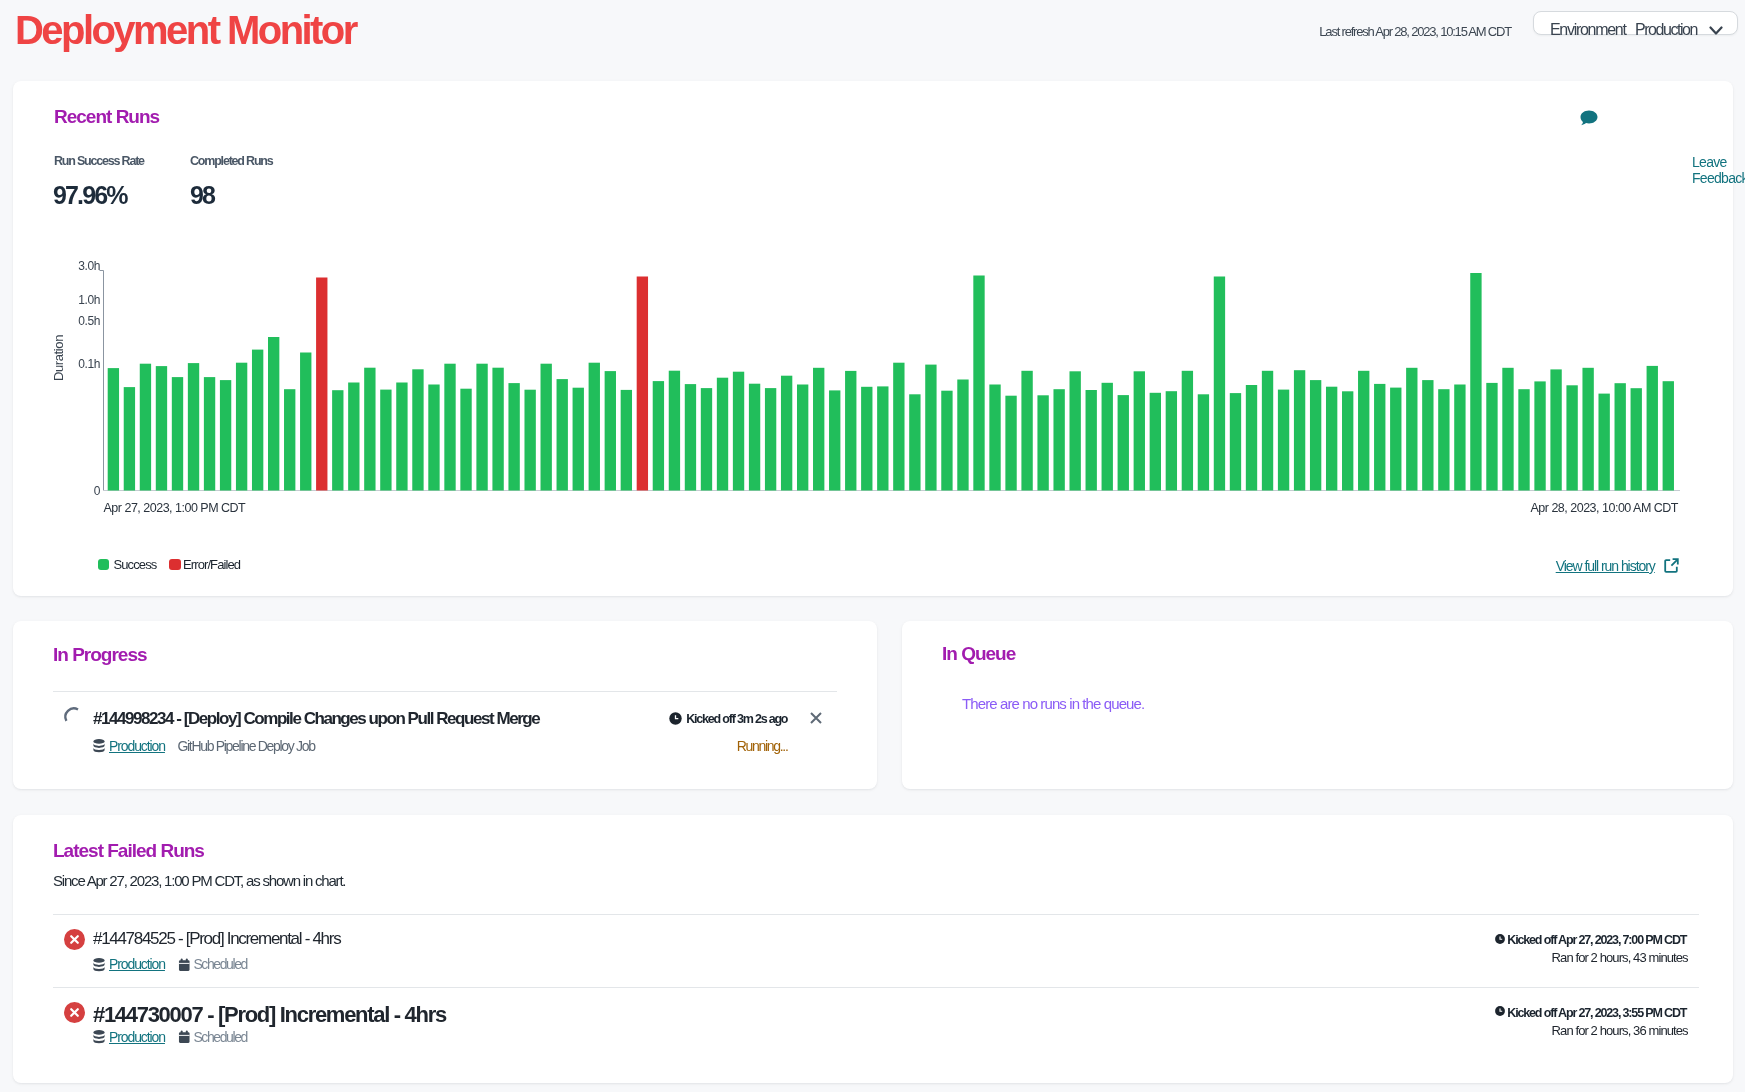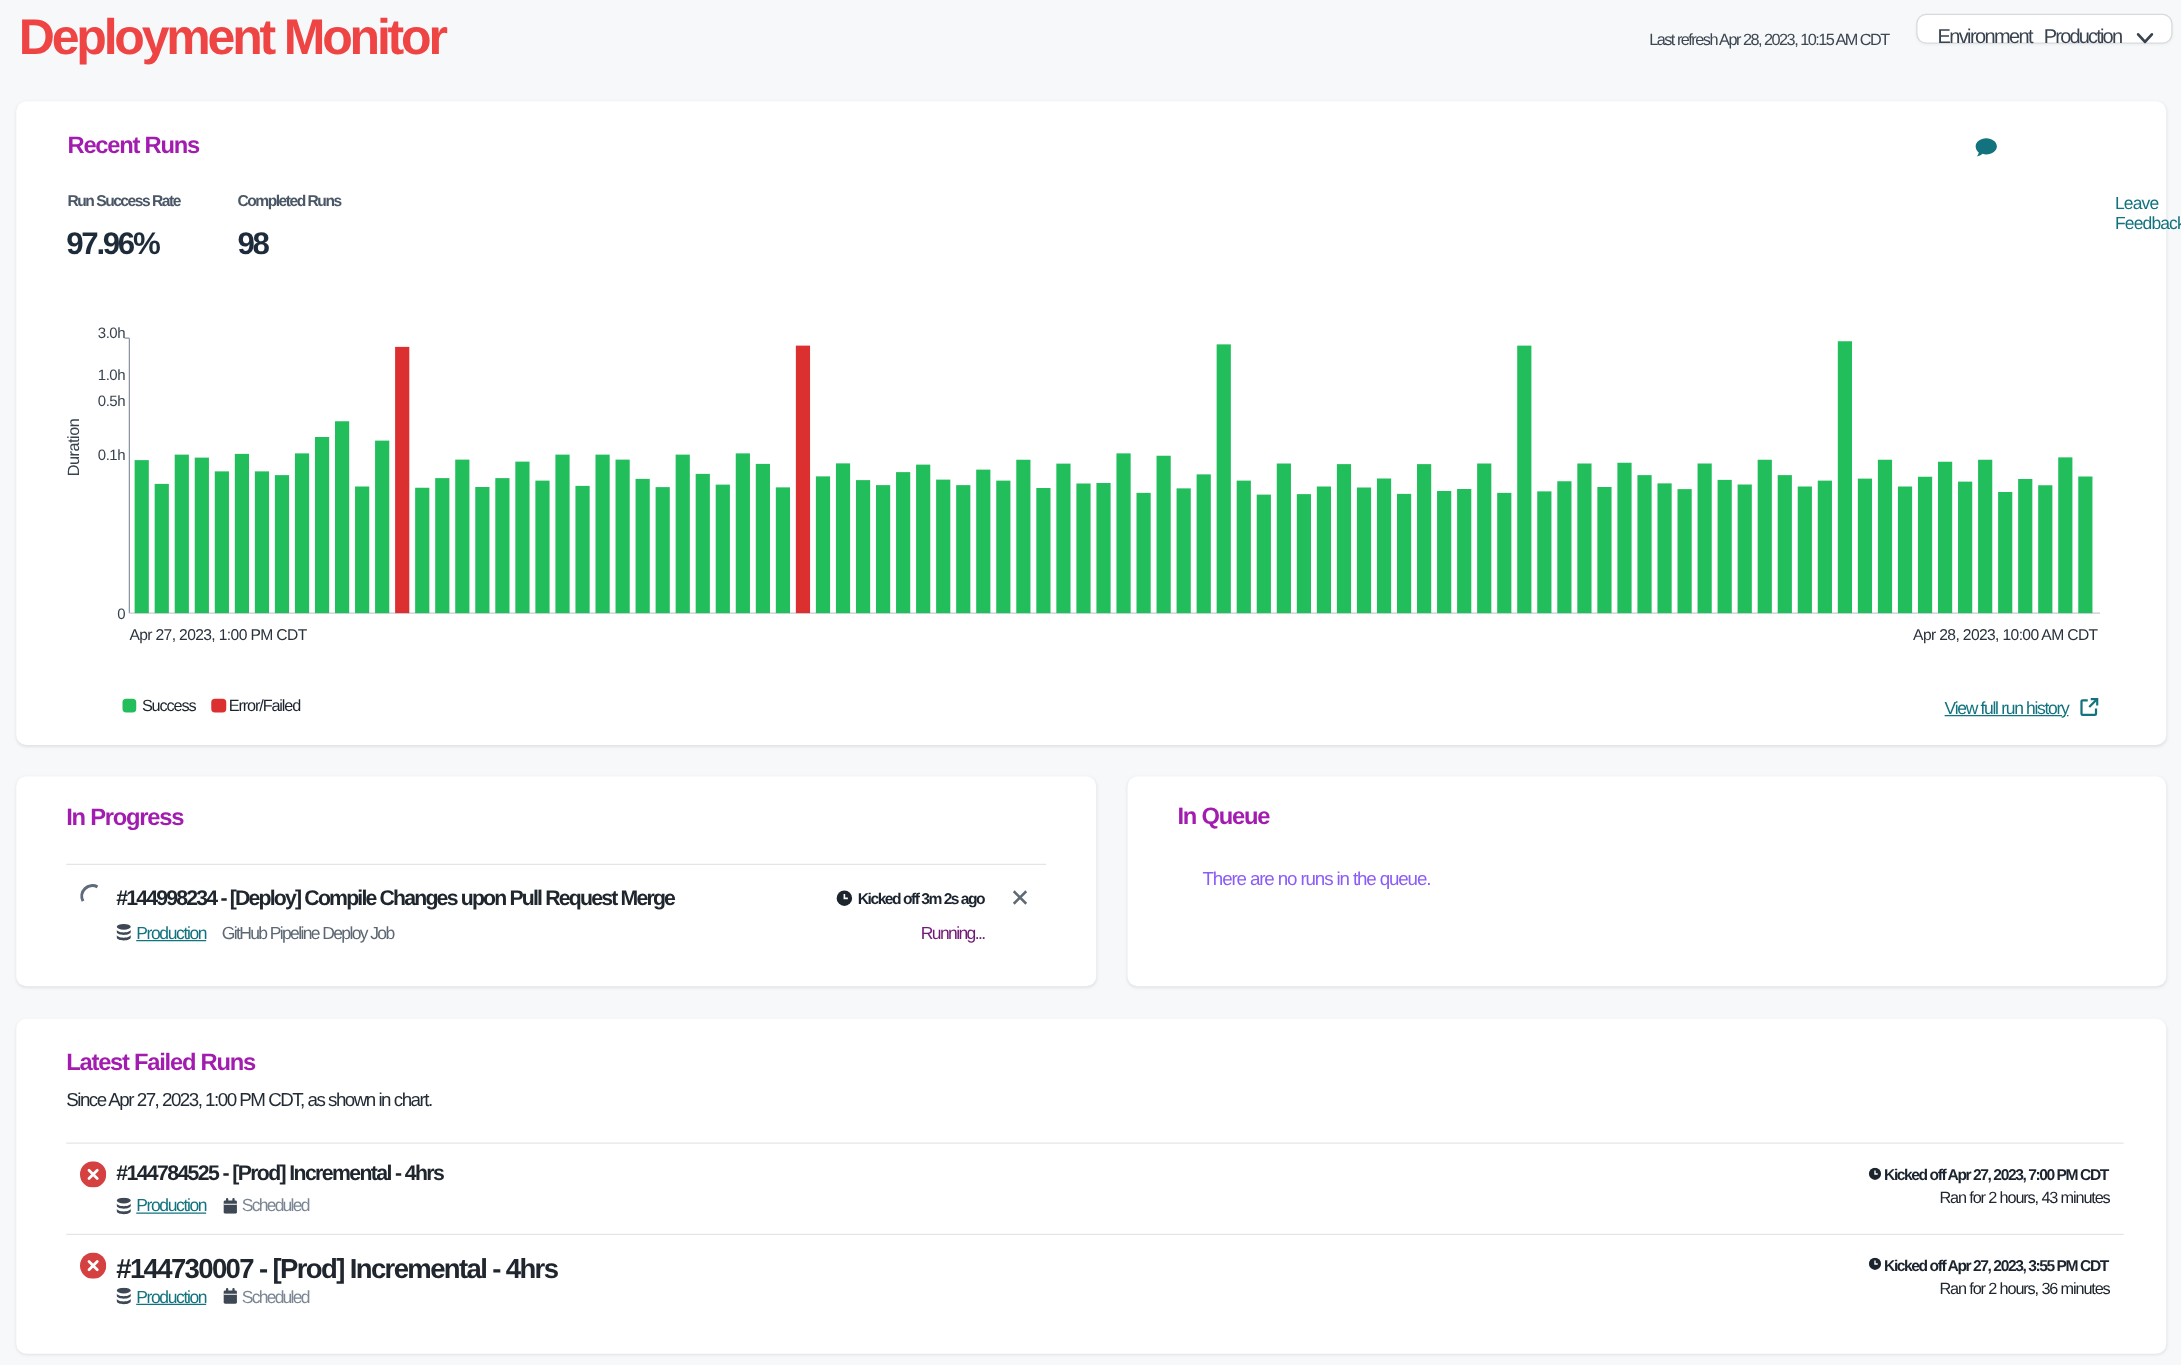--- a/index.html
+++ b/index.html
@@ -180,40 +180,40 @@
     <path d="M0.4 8.8 C0.4 10.1 2.9 11.1 6 11.1 C9.1 11.1 11.6 10.1 11.6 8.8 V11 C11.6 12.3 9.1 13.3 6 13.3 C2.9 13.3 0.4 12.3 0.4 11 Z" fill="#3d4854"></path>
   </svg>
 <div class="abs teal" style="left:109px; top:738px; font-size:14px; letter-spacing:-1.1px; text-decoration:underline;">Production</div>
 <div class="abs" style="left:177.4px; top:738px; font-size:14px; letter-spacing:-1.3px; color:#5d6874;">GitHub Pipeline Deploy Job</div>
 
 <svg class="abs" style="left:669px; top:712px;" width="13" height="13" viewBox="0 0 13 13">
     <circle cx="6.5" cy="6.5" r="6.2" fill="#1c242d"></circle>
     <path d="M6.5 3.2 V6.7 H9.3" fill="none" stroke="#fff" stroke-width="1.3"></path>
   </svg>
 <div class="abs" style="right:957.7px; top:711.5px; white-space:nowrap; font-size:12.5px; font-weight:bold; letter-spacing:-1.2px; color:#1b242e;">Kicked off 3m 2s ago</div>
-<div class="abs" style="right:957.5px; top:738.4px; font-size:14px; letter-spacing:-1.3px; color:#701a75;">Running...</div>
+<div class="abs" style="right:957.5px; top:738.4px; font-size:14px; letter-spacing:-1.3px; color:#a16207;">Running...</div>
 
 <svg class="abs" style="left:810px; top:712px;" width="12" height="12" viewBox="0 0 12 12">
     <path d="M1 1 L11 11 M11 1 L1 11" stroke="#5f6a76" stroke-width="2"></path>
   </svg>
 
 <div class="abs hdr" style="left:942px; top:643px;">In Queue</div>
 <div class="abs" style="left:941px; top:695px; font-size:15px; letter-spacing:-0.9px; color:#8b5cf6;margin-left:21px;">There are no runs in the queue.</div>
 
 <div class="card" style="left:13px; top:815px; width:1720px; height:268px;"></div>
 <div class="abs hdr" style="left:53px; top:840px;">Latest Failed Runs</div>
 <div class="abs" style="left:53px; top:871.5px; font-size:15px; letter-spacing:-1.2px; color:#232c35;">Since Apr 27, 2023, 1:00 PM CDT, as shown in chart.</div>
 <div class="abs" style="left:53px; top:914px; width:1646px; height:1px; background:#e3e6e9;"></div>
 <div class="abs" style="left:53px; top:987px; width:1646px; height:1px; background:#e3e6e9;"></div>
 
 <svg class="abs" style="left:64px; top:929px;" width="21" height="21" viewBox="0 0 21 21">
     <circle cx="10.5" cy="10.5" r="10.5" fill="#d54040"></circle>
     <path d="M7.2 7.2 L13.8 13.8 M13.8 7.2 L7.2 13.8" stroke="#fff" stroke-width="2.2" stroke-linecap="round"></path>
   </svg>
-<div class="abs" style="left:93px; top:929.2px; font-size:17px; font-weight:bold; letter-spacing:-1.3px; color:#20262e;">#144784525 - [Prod] Incremental - 4hrs</div>
+<div class="abs" style="left:93px; top:929.2px; font-size:17px; font-weight:normal; letter-spacing:-1.3px; color:#20262e;">#144784525 - [Prod] Incremental - 4hrs</div>
 <svg class="abs" style="left:93px; top:957.5px;" width="12" height="14" viewBox="0 0 12 14">
     <ellipse cx="6" cy="2.4" rx="5.6" ry="2.3" fill="#3d4854"></ellipse>
     <path d="M0.4 4.6 C0.4 5.9 2.9 6.9 6 6.9 C9.1 6.9 11.6 5.9 11.6 4.6 V6.6 C11.6 7.9 9.1 8.9 6 8.9 C2.9 8.9 0.4 7.9 0.4 6.6 Z" fill="#3d4854"></path>
     <path d="M0.4 8.8 C0.4 10.1 2.9 11.1 6 11.1 C9.1 11.1 11.6 10.1 11.6 8.8 V11 C11.6 12.3 9.1 13.3 6 13.3 C2.9 13.3 0.4 12.3 0.4 11 Z" fill="#3d4854"></path>
   </svg>
 <div class="abs teal" style="left:109px; top:956px; font-size:14px; letter-spacing:-1.1px; text-decoration:underline;">Production</div>
 <svg class="abs" style="left:177.5px; top:957.5px;" width="12.5" height="13.5" viewBox="0 0 13 14">
     <path d="M1 3.6 A1.2 1.2 0 0 1 2.2 2.4 H10.8 A1.2 1.2 0 0 1 12 3.6 V12.2 A1.2 1.2 0 0 1 10.8 13.4 H2.2 A1.2 1.2 0 0 1 1 12.2 Z" fill="#3d4854"></path>
     <rect x="2.9" y="0.4" width="1.9" height="3.4" rx="0.9" fill="#3d4854"></rect>
     <rect x="8.2" y="0.4" width="1.9" height="3.4" rx="0.9" fill="#3d4854"></rect>

